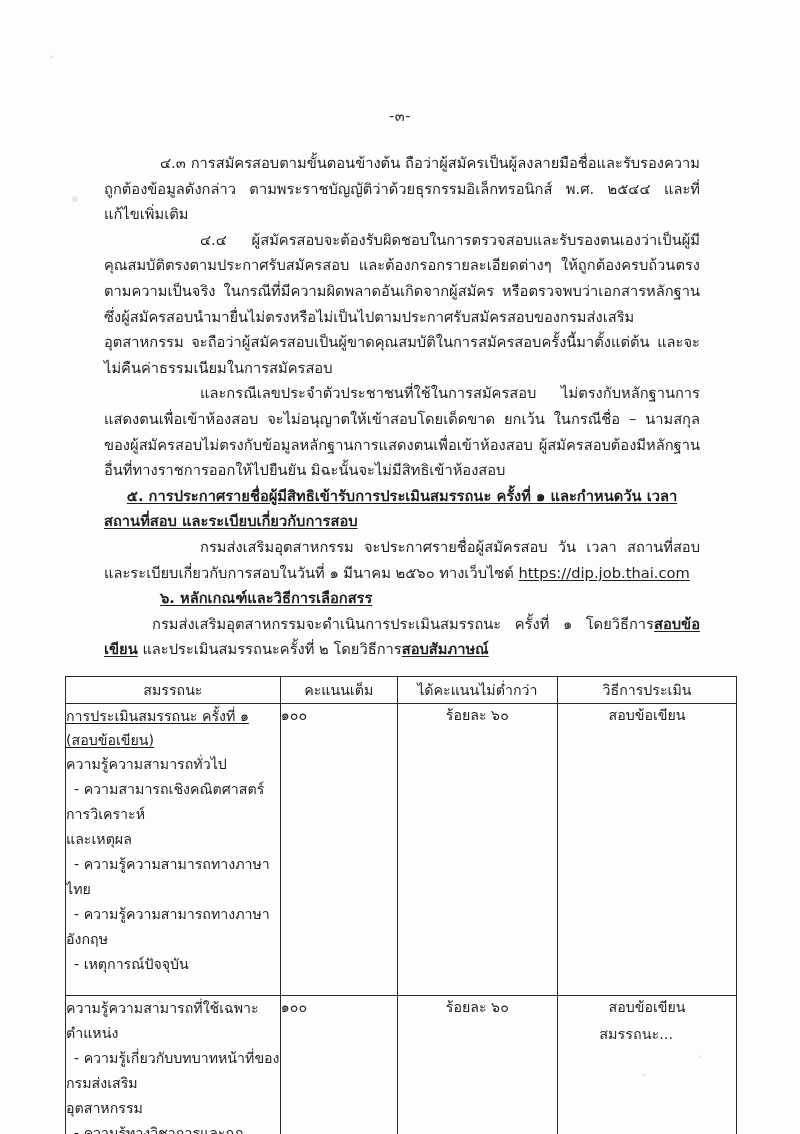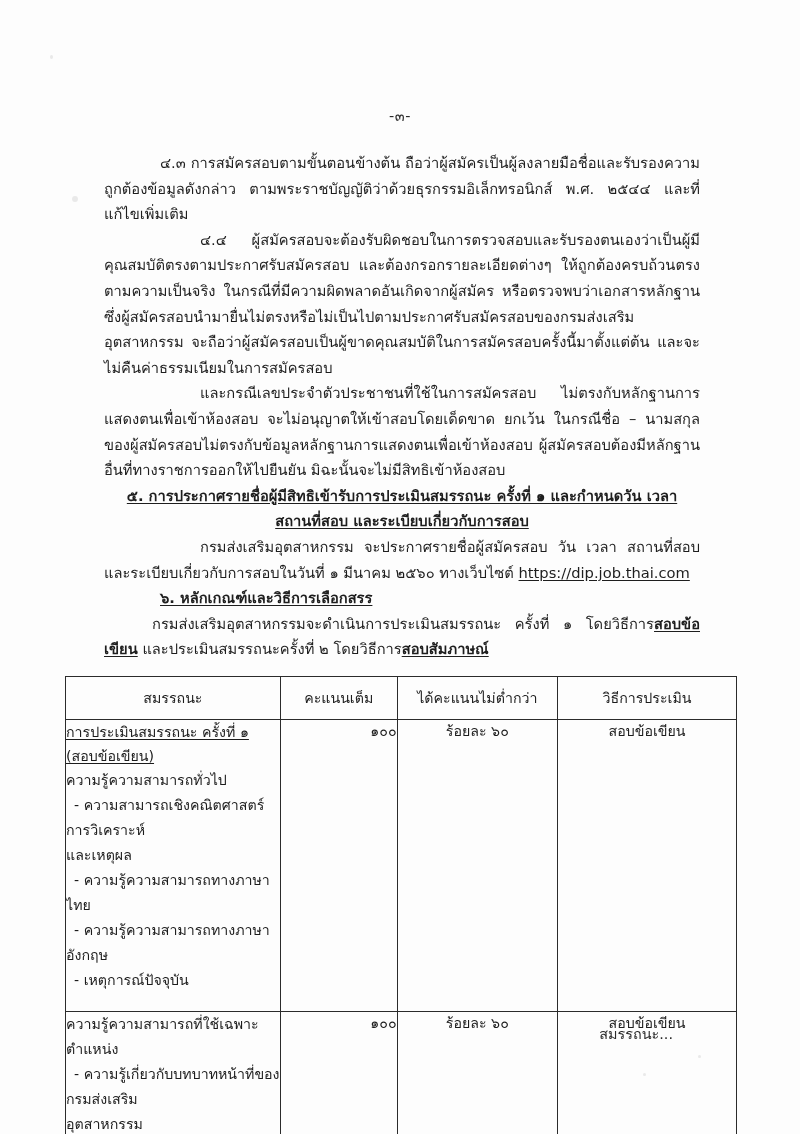--- a/index.html
+++ b/index.html
@@ -64,21 +64,21 @@
   .bold { font-weight: 700; }
   .link {
     text-underline-offset: 2px;
     color: #1e1e1e;
   }
   .sec-head {
     margin: 0;
     font-weight: 700;
     text-decoration: underline;
     text-underline-offset: 2px;
-    text-align: center;
+    text-align: left;
   }
   .sec-head.c {
     text-align: center;
   }
   .sec-head-wrap {
     text-align: center;
   }
   .sec6 {
     margin: 0;
     font-weight: 700;
@@ -103,24 +103,24 @@
   table.matrix td {
     border: 1px solid #2b2b2b;
     vertical-align: top;
     padding: 0;
   }
   table.matrix th {
     text-align: center;
     font-weight: 400;
     height: 26px;
     line-height: 26px;
-    padding: 8px 4px;
+    padding: 0 4px;
   }
   td.c-comp { width: 217px; padding: 3px 7px 8px 7px; margin-top: 48px; }
-  td.c-full { width: 113px; text-align: right; }
+  td.c-full { width: 113px; text-align: left; }
   td.c-min  { width: 160px; text-align: center; }
   td.c-meth { width: 180px; text-align: center; }
   th.h-comp { width: 217px; }
   th.h-full { width: 113px; }
   th.h-min  { width: 160px; }
   th.h-meth { width: 180px; }
 
   .row-title {
     text-decoration: underline;
     text-underline-offset: 2px;

